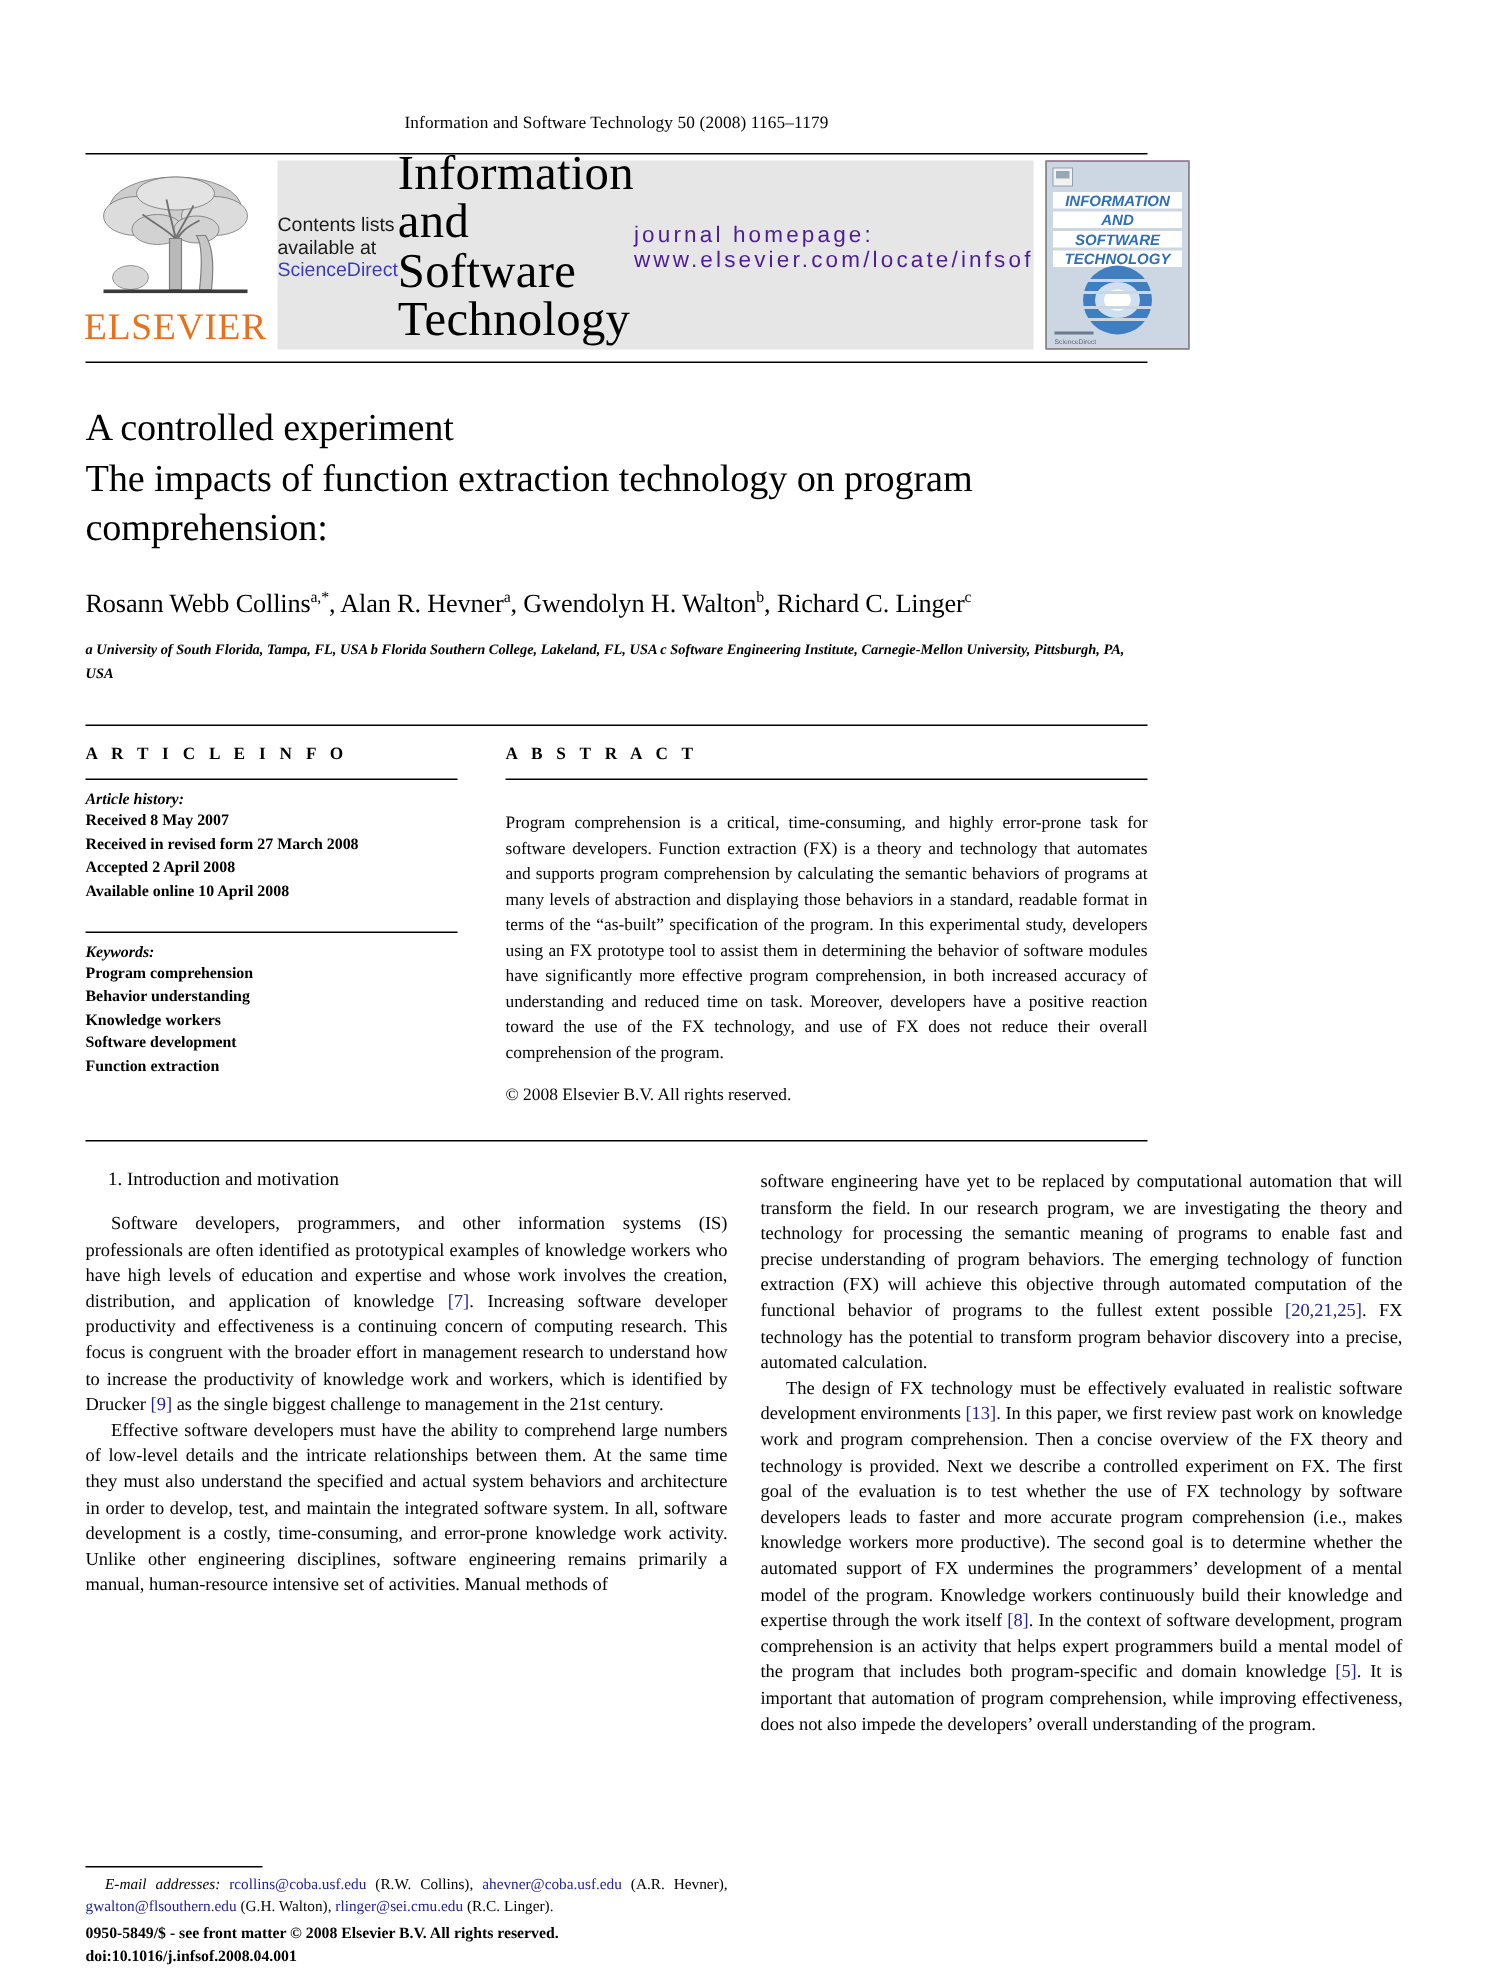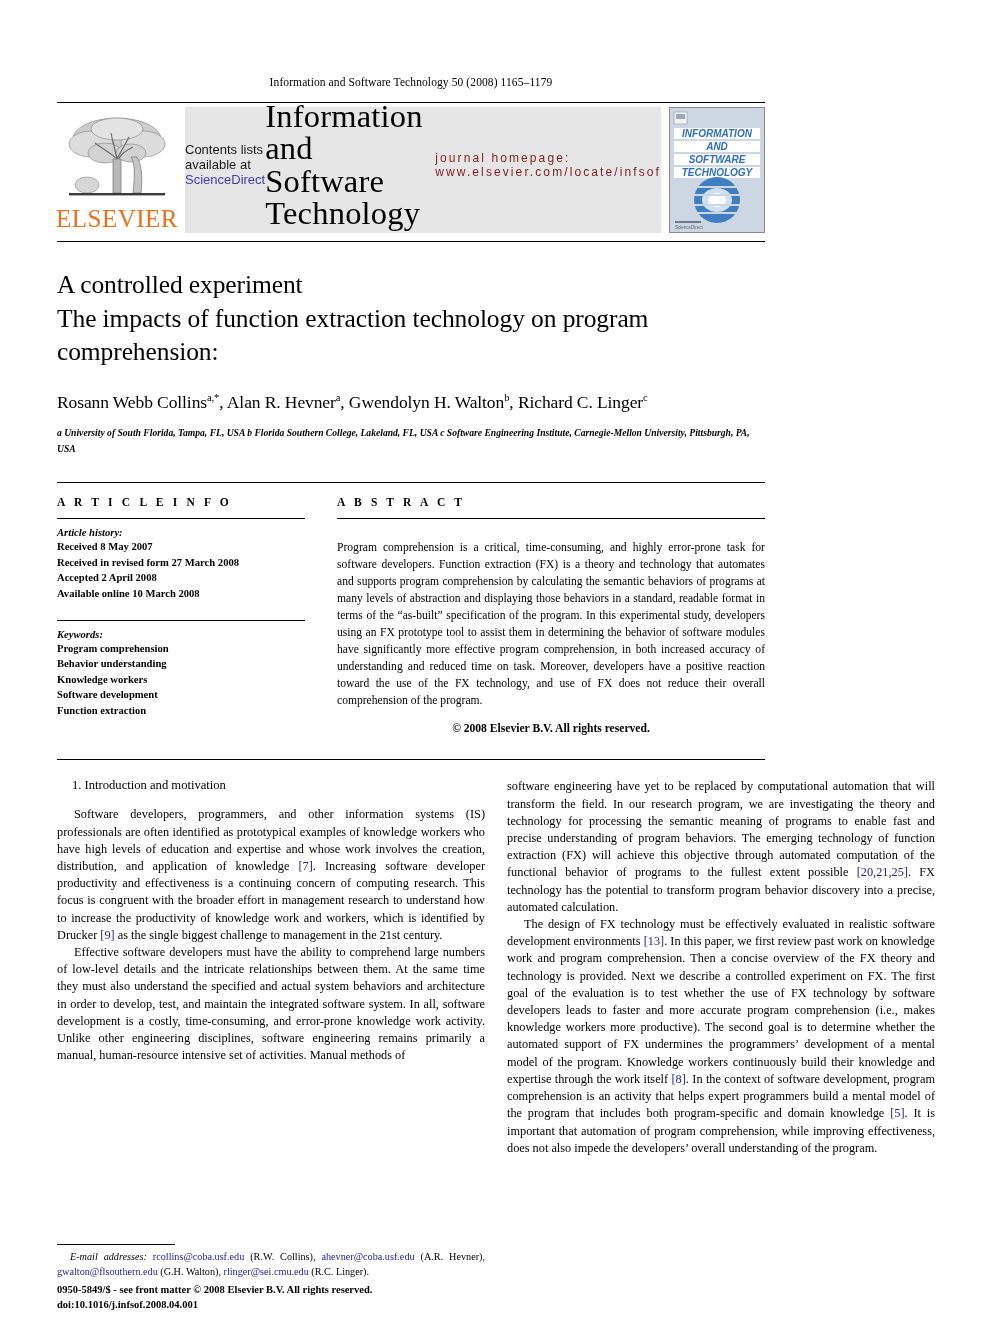--- a/index.html
+++ b/index.html
@@ -83,23 +83,23 @@
   }
   .journal-title {
     font-family: "Liberation Serif", serif;
     font-size: 32.5px;
     letter-spacing: 0.2px;
     color: #000;
     line-height: 1;
   }
   .homepage-line {
     font-family: "Liberation Sans", sans-serif;
-    font-size: 12px;
+    font-size: 15px;
     letter-spacing: 2.1px;
-    color: #7f1d1d;
+    color: #4c1d95;
   }
 
   
   .cover {
     width: 96px;
     flex: 0 0 96px;
     border: 1px solid #8a8a8a;
     background: #a21caf;
     position: relative;
     box-sizing: border-box;
@@ -166,24 +166,24 @@
   .kw-block { margin-top: 19px; }
 
   .abstract-body {
     font-size: 11.6px;
     line-height: 1.46;
     text-align: justify;
     hyphens: none;
     margin-top: 21px;
   }
   .copyright {
-    text-align: center;
+    text-align: left;
     font-size: 11.6px;
     margin-top: 13px;
-    font-weight: bold;
+    font-weight: normal;
   }
 
   
   .body-rule {
     border-top: 1.6px solid #000;
     margin-top: 24px;
   }
   .columns {
     margin-top: 18px;
     display: flex;
@@ -323,21 +323,21 @@
   <div class="info-abstract">
 
     <div class="col-info">
       <div class="sec-head">A R T I C L E   I N F O</div>
       <div class="hr-thin"></div>
       <div class="info-label">Article history:</div>
       <div class="info-list">
         <div>Received 8 May 2007</div>
         <div>Received in revised form 27 March 2008</div>
         <div>Accepted 2 April 2008</div>
-        <div>Available online 10 March 2008</div>
+        <div>Available online 10 April 2008</div>
       </div>
       <div class="kw-block">
         <div class="hr-thin"></div>
         <div class="info-label">Keywords:</div>
         <div class="info-list">
           <div>Program comprehension</div>
           <div>Behavior understanding</div>
           <div>Knowledge workers</div>
           <div>Software development</div>
           <div>Function extraction</div>

